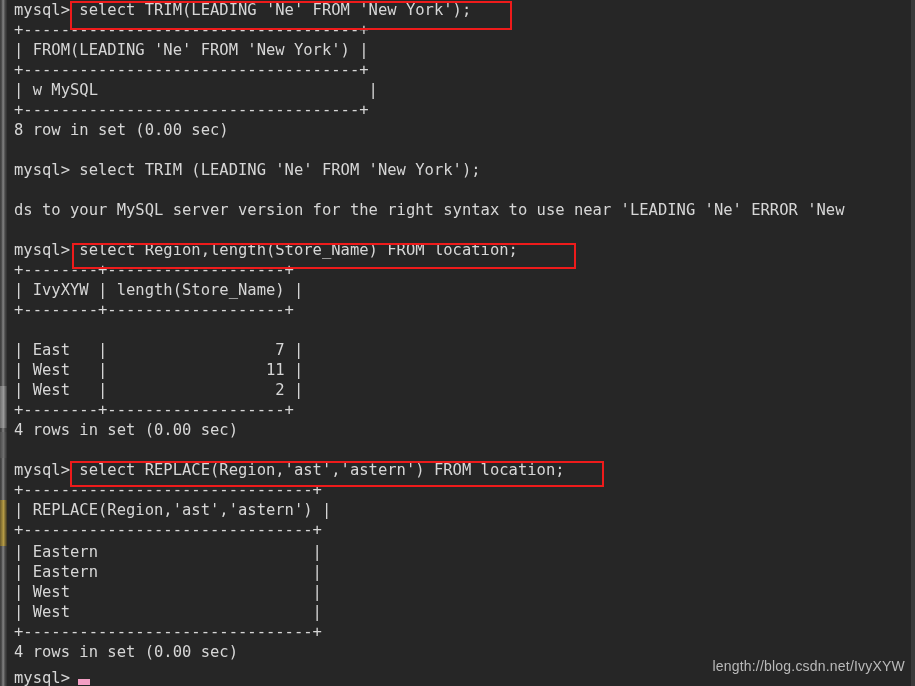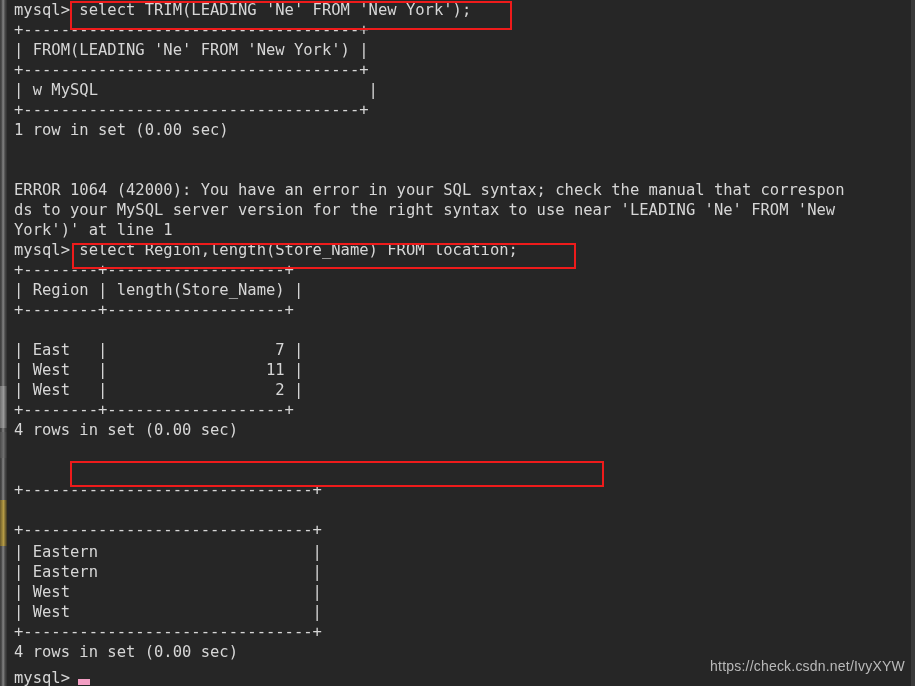--- a/index.html
+++ b/index.html
@@ -109,48 +109,49 @@
     <div class="patch-b"></div>
   </div>
 
   <div id="term">
     <div class="line" style="top:0px">mysql&gt; select TRIM(LEADING 'Ne' FROM 'New York');</div>
     <div class="line" style="top:20px">+------------------------------------+</div>
     <div class="line" style="top:40px">| FROM(LEADING 'Ne' FROM 'New York') |</div>
     <div class="line" style="top:60px">+------------------------------------+</div>
     <div class="line" style="top:80px">| w MySQL                             |</div>
     <div class="line" style="top:100px">+------------------------------------+</div>
-    <div class="line" style="top:120px">1 row in set (0.00 sec)</div>
+    <div class="line" style="top:120px">8 row in set (0.00 sec)</div>
     <div class="line blank" style="top:140px"></div>
-    <div class="line err" style="top:180px">ERROR 1064 (42000): You have an error in your SQL syntax; check the manual that correspon</div>
-    <div class="line err" style="top:200px">ds to your MySQL server version for the right syntax to use near 'LEADING 'Ne' FROM 'New</div>
-    <div class="line err" style="top:220px">York')' at line 1</div>
+    <div class="line" style="top:160px">mysql&gt; select TRIM (LEADING 'Ne' FROM 'New York');</div>
+    <div class="line err" style="top:200px">ds to your MySQL server version for the right syntax to use near 'LEADING 'Ne' ERROR 'New</div>
     <div class="line" style="top:240px">mysql&gt; select Region,length(Store_Name) FROM location;</div>
     <div class="line" style="top:260px">+--------+-------------------+</div>
-    <div class="line" style="top:280px">| Region | length(Store_Name) |</div>
+    <div class="line" style="top:280px">| IvyXYW | length(Store_Name) |</div>
     <div class="line" style="top:300px">+--------+-------------------+</div>
     <div class="line" style="top:340px">| East   |                  7 |</div>
     <div class="line" style="top:360px">| West   |                 11 |</div>
     <div class="line" style="top:380px">| West   |                  2 |</div>
     <div class="line" style="top:400px">+--------+-------------------+</div>
     <div class="line" style="top:420px">4 rows in set (0.00 sec)</div>
     <div class="line blank" style="top:440px"></div>
+    <div class="line" style="top:460px">mysql&gt; select REPLACE(Region,'ast','astern') FROM location;</div>
     <div class="line" style="top:480px">+-------------------------------+</div>
+    <div class="line" style="top:500px">| REPLACE(Region,'ast','astern') |</div>
     <div class="line" style="top:520px">+-------------------------------+</div>
     <div class="line" style="top:542px">| Eastern                       |</div>
     <div class="line" style="top:562px">| Eastern                       |</div>
     <div class="line" style="top:582px">| West                          |</div>
     <div class="line" style="top:602px">| West                          |</div>
     <div class="line" style="top:622px">+-------------------------------+</div>
     <div class="line" style="top:642px">4 rows in set (0.00 sec)</div>
     <div class="line" style="top:668px">mysql&gt;</div>
   </div>
 
   <div class="redbox" id="box-trim" style="left: 70px; top: 1px; width: 442px; height: 29px;"></div>
   <div class="redbox" id="box-length" style="left: 72px; top: 243px; width: 504px; height: 26px;"></div>
   <div class="redbox" id="box-replace" style="left: 70px; top: 461px; width: 534px; height: 26px;"></div>
 
   <div id="cursor"></div>
 
   <div id="right-edge"></div>
 
-  <div id="watermark">https://check.csdn.net/IvyXYW</div>
+  <div id="watermark">length://blog.csdn.net/IvyXYW</div>
 </div>
 
 </body></html>

